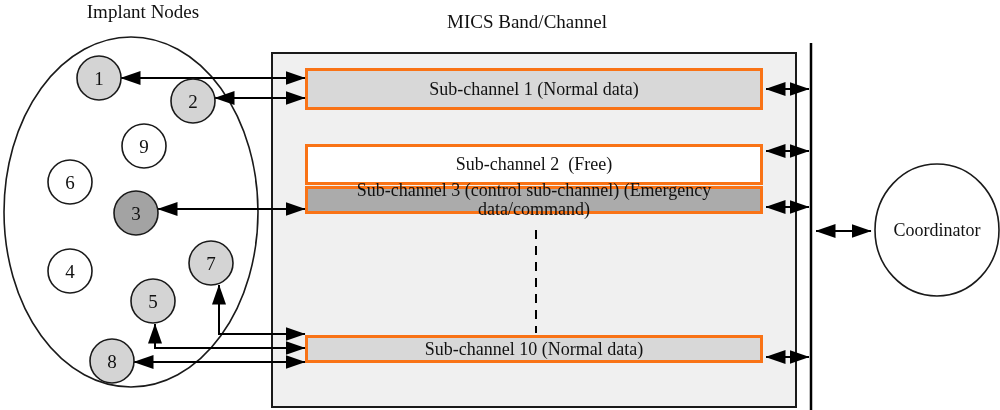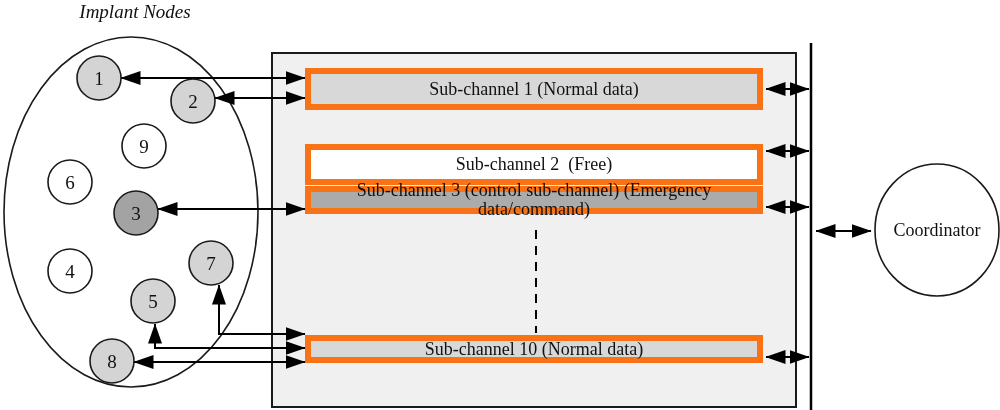--- a/index.html
+++ b/index.html
@@ -1,46 +1,47 @@
 <!DOCTYPE html>
 <html><head>
 <meta charset="utf-8">
 <style>
   html,body{margin:0;padding:0;background:#ffffff;}
   .stage{
     position:relative;width:1000px;height:410px;background:#ffffff;
     font-family:"Liberation Serif","DejaVu Serif",serif;color:#111;overflow:hidden;
   }
   .title{position:absolute;font-size:19px;text-align:center;white-space:pre;color:#111;}
-  .implant-title{left:0;top:1px;width:270px;font-style:italic;}
+  .implant-title{left:8px;top:1px;width:270px;}
   .mics-title{left:277px;top:11px;width:500px;}
   .mics-box{
     position:absolute;left:271px;top:52px;width:526px;height:356px;
     background:#f0f0f0;border:2px solid #1a1a1a;box-sizing:border-box;
   }
   .chan{
     position:absolute;left:305px;width:458px;box-sizing:border-box;
-    border:6px solid #f97316;display:flex;align-items:center;justify-content:center;
+    border:3px solid #f97316;display:flex;align-items:center;justify-content:center;
     text-align:center;font-size:18px;line-height:19px;
   }
   .chan span{white-space:pre-wrap;}
   .ch1{top:68px;height:42px;background:#d8d8d8;}
   .ch2{top:144px;height:41px;background:#ffffff;}
   .ch3{top:186px;height:28px;background:#ababab;}
   .ch10{top:335px;height:28px;background:#d8d8d8;}
   svg.overlay{position:absolute;left:0;top:0;width:1000px;height:410px;pointer-events:none;}
   .num{font-size:19px;font-family:"Liberation Serif","DejaVu Serif",serif;fill:#111;}
   .coord-label{font-size:18px;font-family:"Liberation Serif","DejaVu Serif",serif;fill:#111;}
 </style>
 </head>
 <body>
 
 <div class="stage">
 
   <div class="title implant-title">Implant Nodes</div>
+  <div class="title mics-title">MICS Band/Channel</div>
 
   <div class="mics-box"></div>
 
   <div class="chan ch1">
     <span>Sub-channel 1 (Normal data)</span>
   </div>
   <div class="chan ch2">
     <span>Sub-channel 2  (Free)</span>
   </div>
   <div class="chan ch3">

